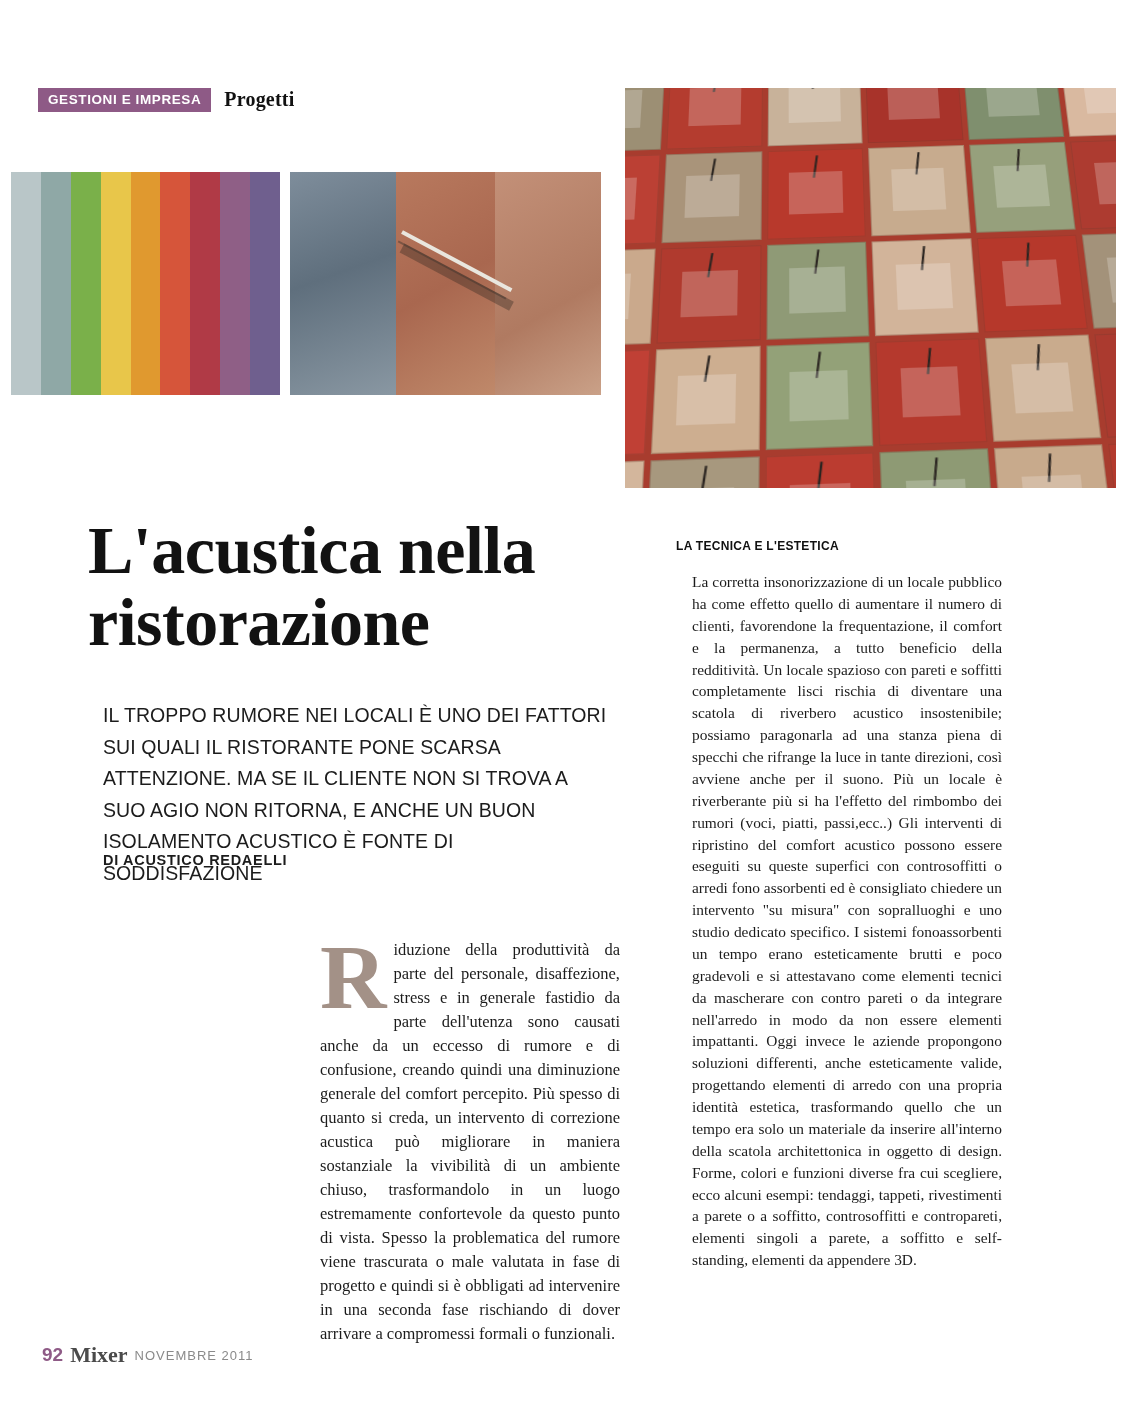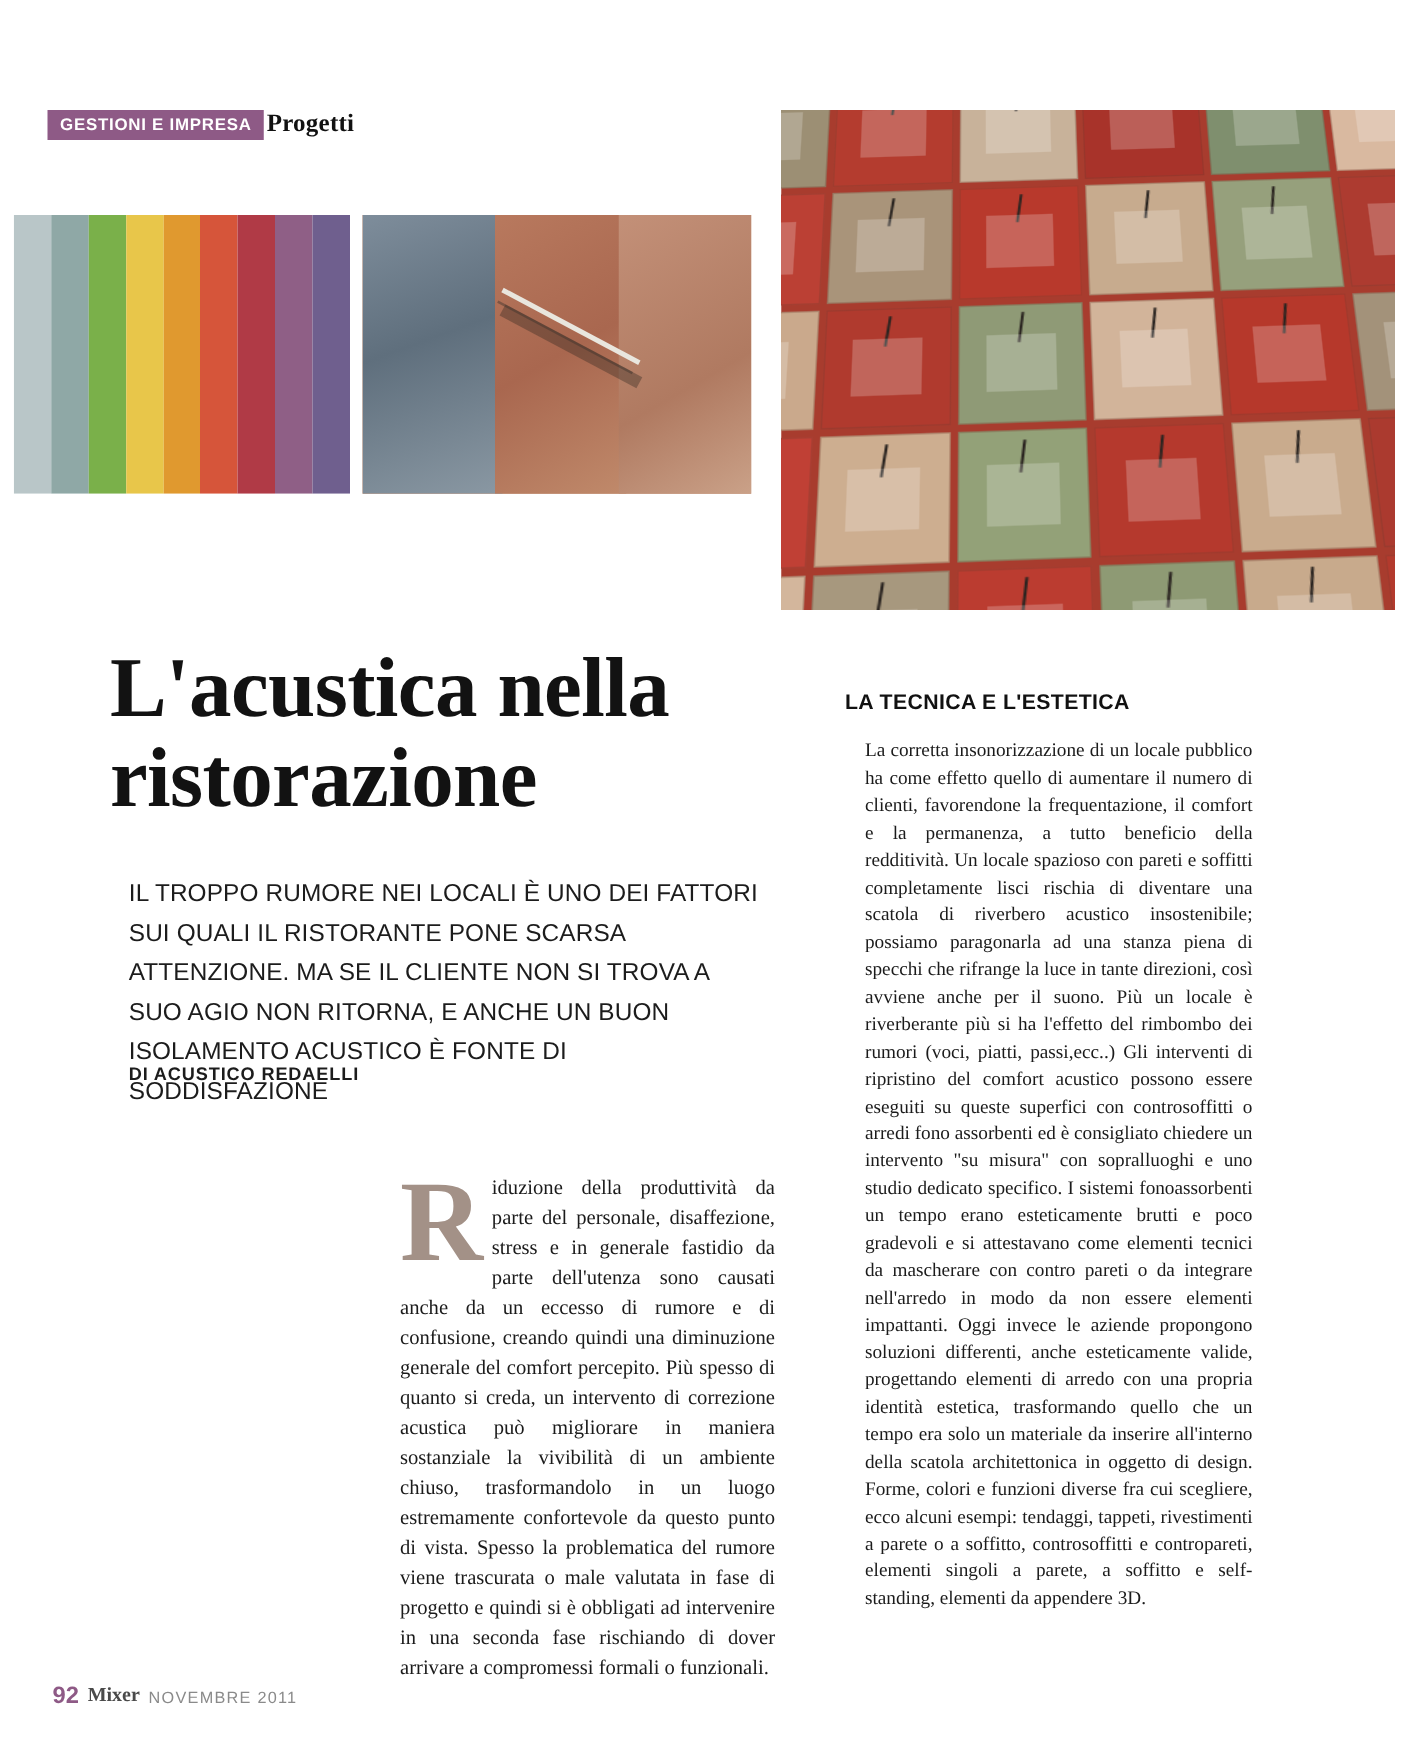--- a/index.html
+++ b/index.html
@@ -16,21 +16,21 @@
     overflow: hidden;
   }
 
   
   .kicker-row {
     position: absolute;
     left: 38px;
     top: 88px;
     display: flex;
     align-items: center;
-    gap: 2px;
+    gap: 13px;
   }
   .kicker-tag {
     background: #8e5a86;
     color: #ffffff;
     font-family: "Liberation Sans", sans-serif;
     font-weight: bold;
     font-size: 13.5px;
     letter-spacing: 0.6px;
     padding: 5px 10px 5px 10px;
     line-height: 1;
@@ -195,23 +195,23 @@
     top: 538px;
     width: 342px;
     font-size: 15.4px;
     line-height: 1.42;
     text-align: justify;
     color: #1b1b1b;
   }
   .sec-title {
     font-family: "Liberation Sans", sans-serif;
     font-weight: bold;
-    font-size: 17px;
+    font-size: 12px;
     letter-spacing: 0.3px;
-    margin: 12px 0 7px 0;
+    margin: 0 0 7px 0;
     color: #111;
   }
   .col-right p { margin: 16px; }
 
   
   .footer {
     position: absolute;
     left: 42px;
     bottom: 36px;
     display: flex;
@@ -220,21 +220,21 @@
   }
   .footer .pg {
     font-family: "Liberation Sans", sans-serif;
     font-weight: bold;
     font-size: 19px;
     color: #8e5a86;
   }
   .footer .mag {
     font-family: "Liberation Serif", serif;
     font-weight: bold;
-    font-size: 16px;
+    font-size: 22px;
     color: #4a4a4a;
   }
   .footer .date {
     font-family: "Liberation Sans", sans-serif;
     font-size: 13px;
     letter-spacing: 1px;
     color: #8a8a8a;
   }
 </style>
 </head>

